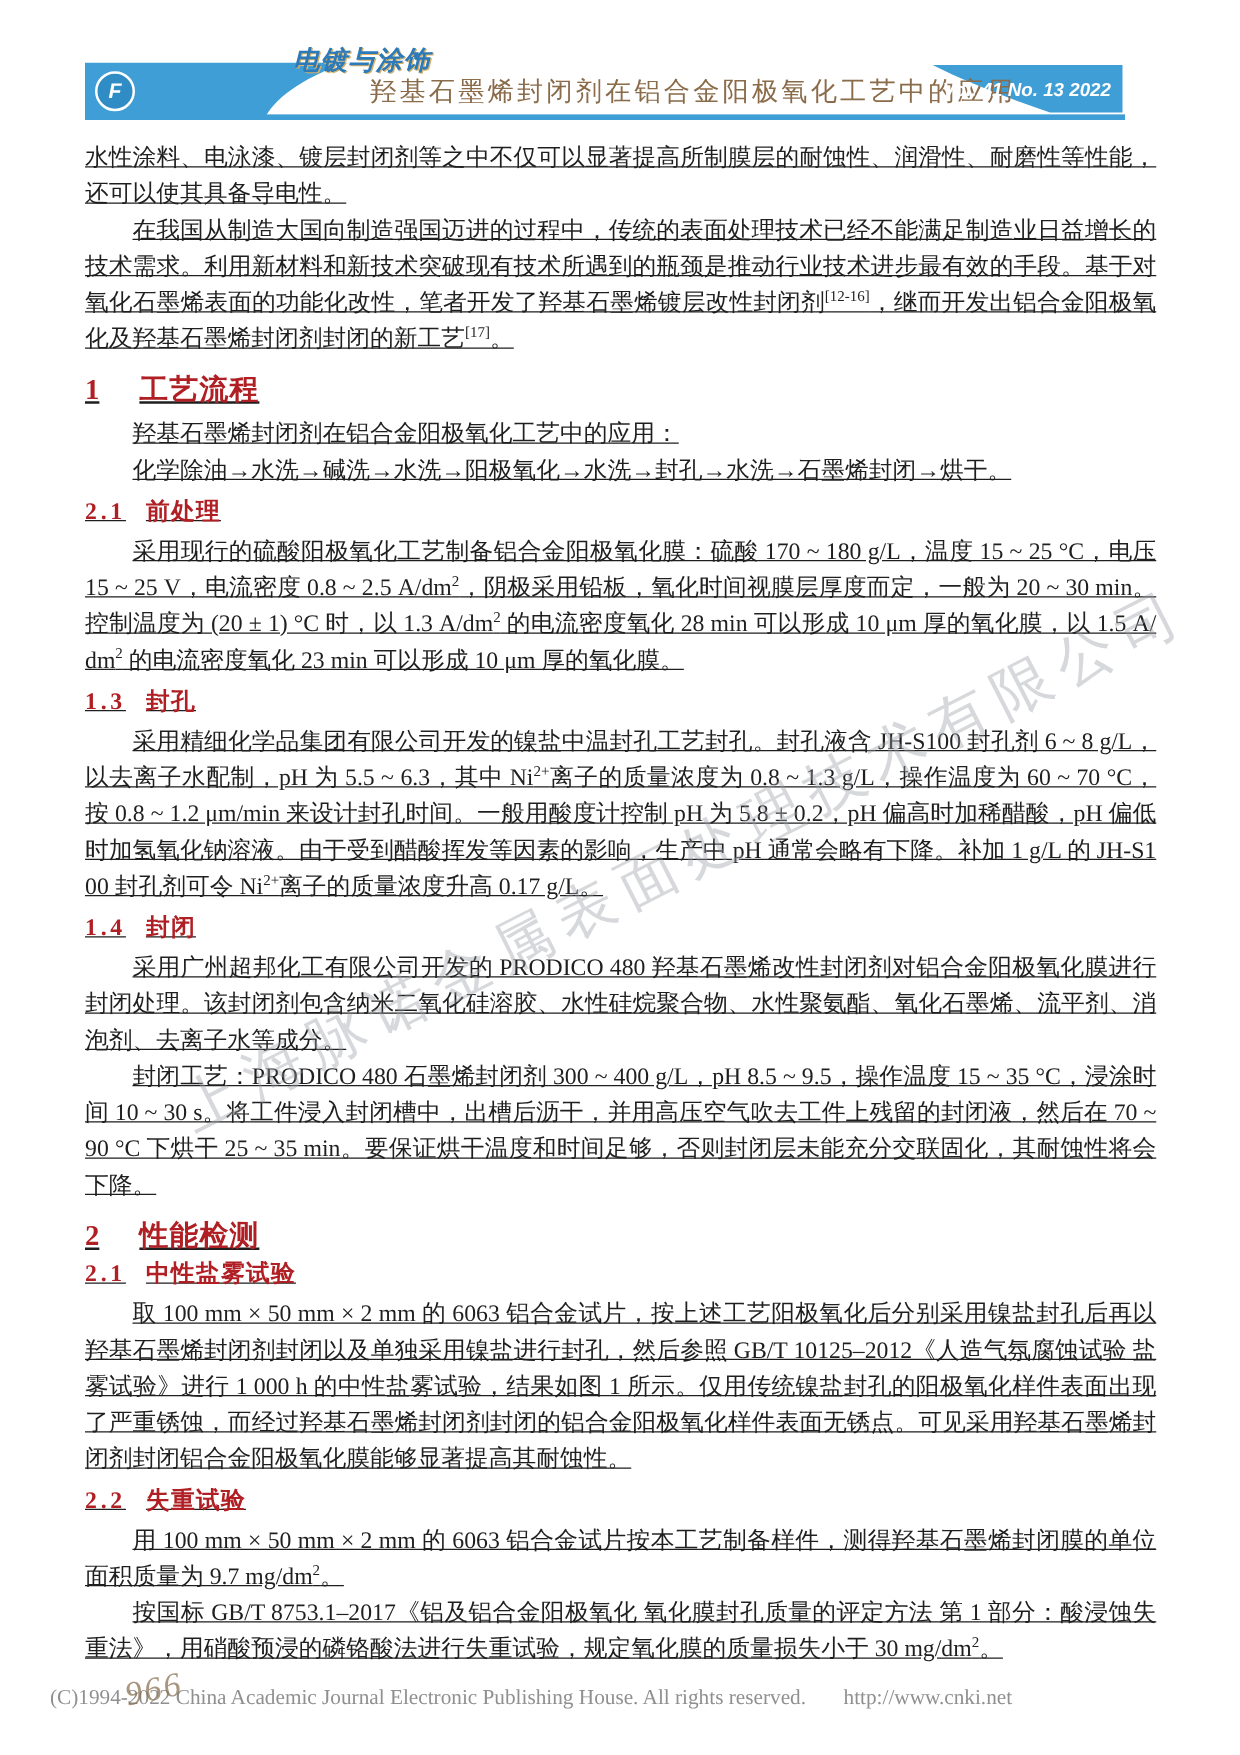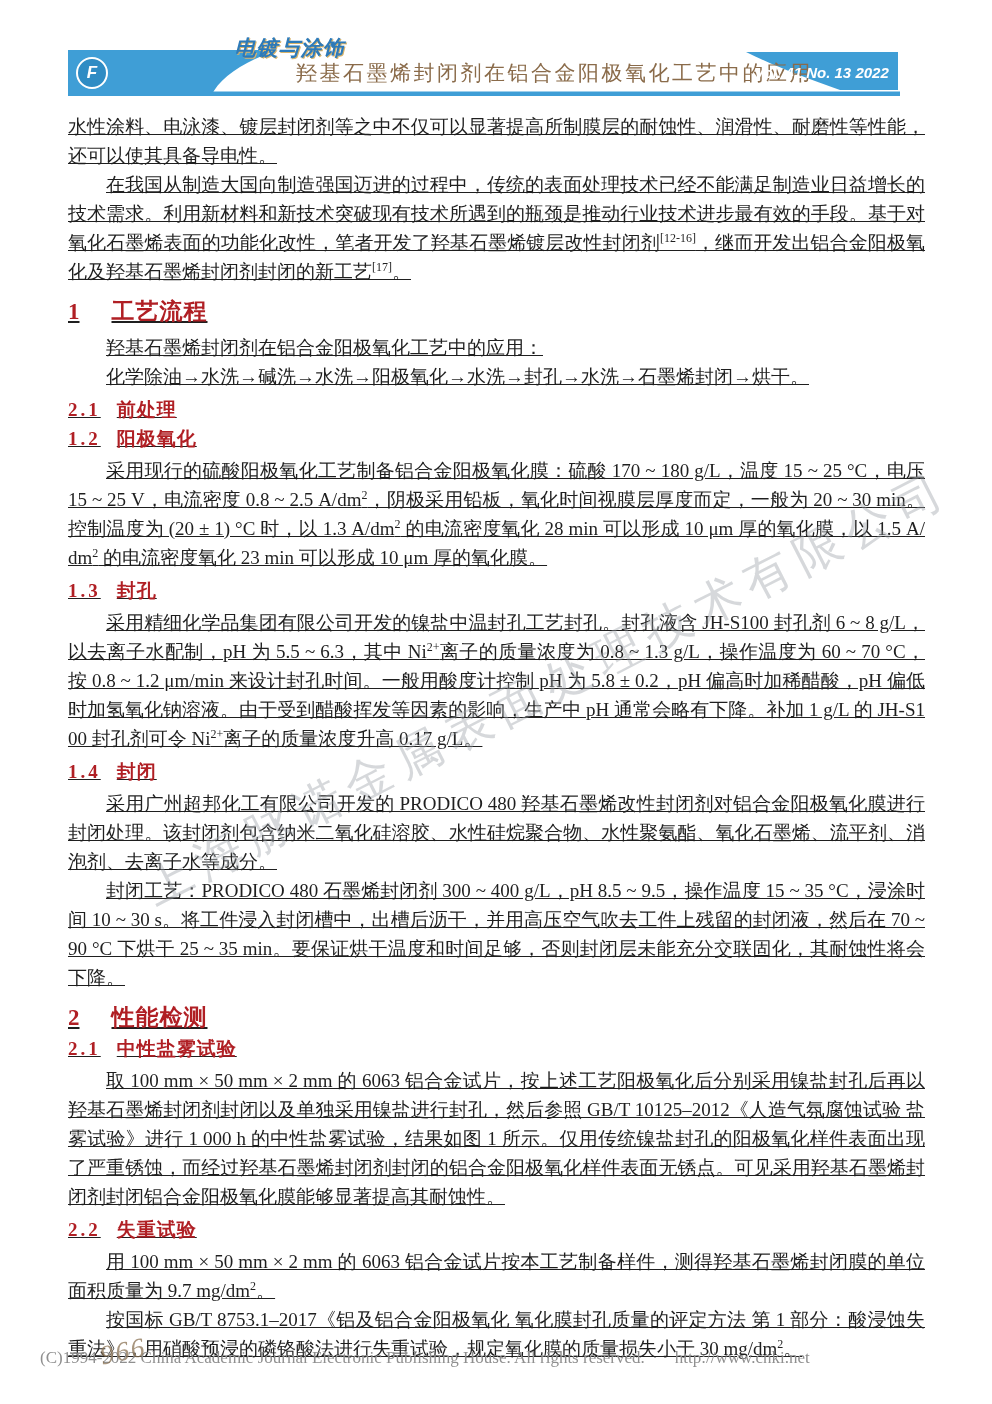--- a/index.html
+++ b/index.html
@@ -121,23 +121,20 @@
     <h2 class="sec">
       <span class="num">1</span><span class="ht">工艺流程</span>
     </h2>
     <p class="body indent">羟基石墨烯封闭剂在铝合金阳极氧化工艺中的应用：</p>
     <p class="body indent">化学除油→水洗→碱洗→水洗→阳极氧化→水洗→封孔→水洗→石墨烯封闭→烘干。</p>
 
     <h3 class="sub">
       <span class="num">2.1</span><span class="ht">前处理</span>
     </h3>
 
-    <h3 class="sub">
-      <span class="num">1.2</span><span class="ht">阳极氧化</span>
-    </h3>
     <p class="body indent">采用现行的硫酸阳极氧化工艺制备铝合金阳极氧化膜：硫酸 170 ~ 180 g/L，温度 15 ~ 25 °C，电压 15 ~ 25 V，电流密度 0.8 ~ 2.5 A/dm<sup>2</sup>，阴极采用铅板，氧化时间视膜层厚度而定，一般为 20 ~ 30 min。控制温度为 (20 ± 1) °C 时，以 1.3 A/dm<sup>2</sup> 的电流密度氧化 28 min 可以形成 10 μm 厚的氧化膜，以 1.5 A/dm<sup>2</sup> 的电流密度氧化 23 min 可以形成 10 μm 厚的氧化膜。</p>
 
     <h3 class="sub">
       <span class="num">1.3</span><span class="ht">封孔</span>
     </h3>
     <p class="body indent">采用精细化学品集团有限公司开发的镍盐中温封孔工艺封孔。封孔液含 JH-S100 封孔剂 6 ~ 8 g/L，以去离子水配制，pH 为 5.5 ~ 6.3，其中 Ni<sup>2+</sup>离子的质量浓度为 0.8 ~ 1.3 g/L，操作温度为 60 ~ 70 °C，按 0.8 ~ 1.2 μm/min 来设计封孔时间。一般用酸度计控制 pH 为 5.8 ± 0.2，pH 偏高时加稀醋酸，pH 偏低时加氢氧化钠溶液。由于受到醋酸挥发等因素的影响，生产中 pH 通常会略有下降。补加 1 g/L 的 JH-S100 封孔剂可令 Ni<sup>2+</sup>离子的质量浓度升高 0.17 g/L。</p>
 
     <h3 class="sub">
       <span class="num">1.4</span><span class="ht">封闭</span>
     </h3>

